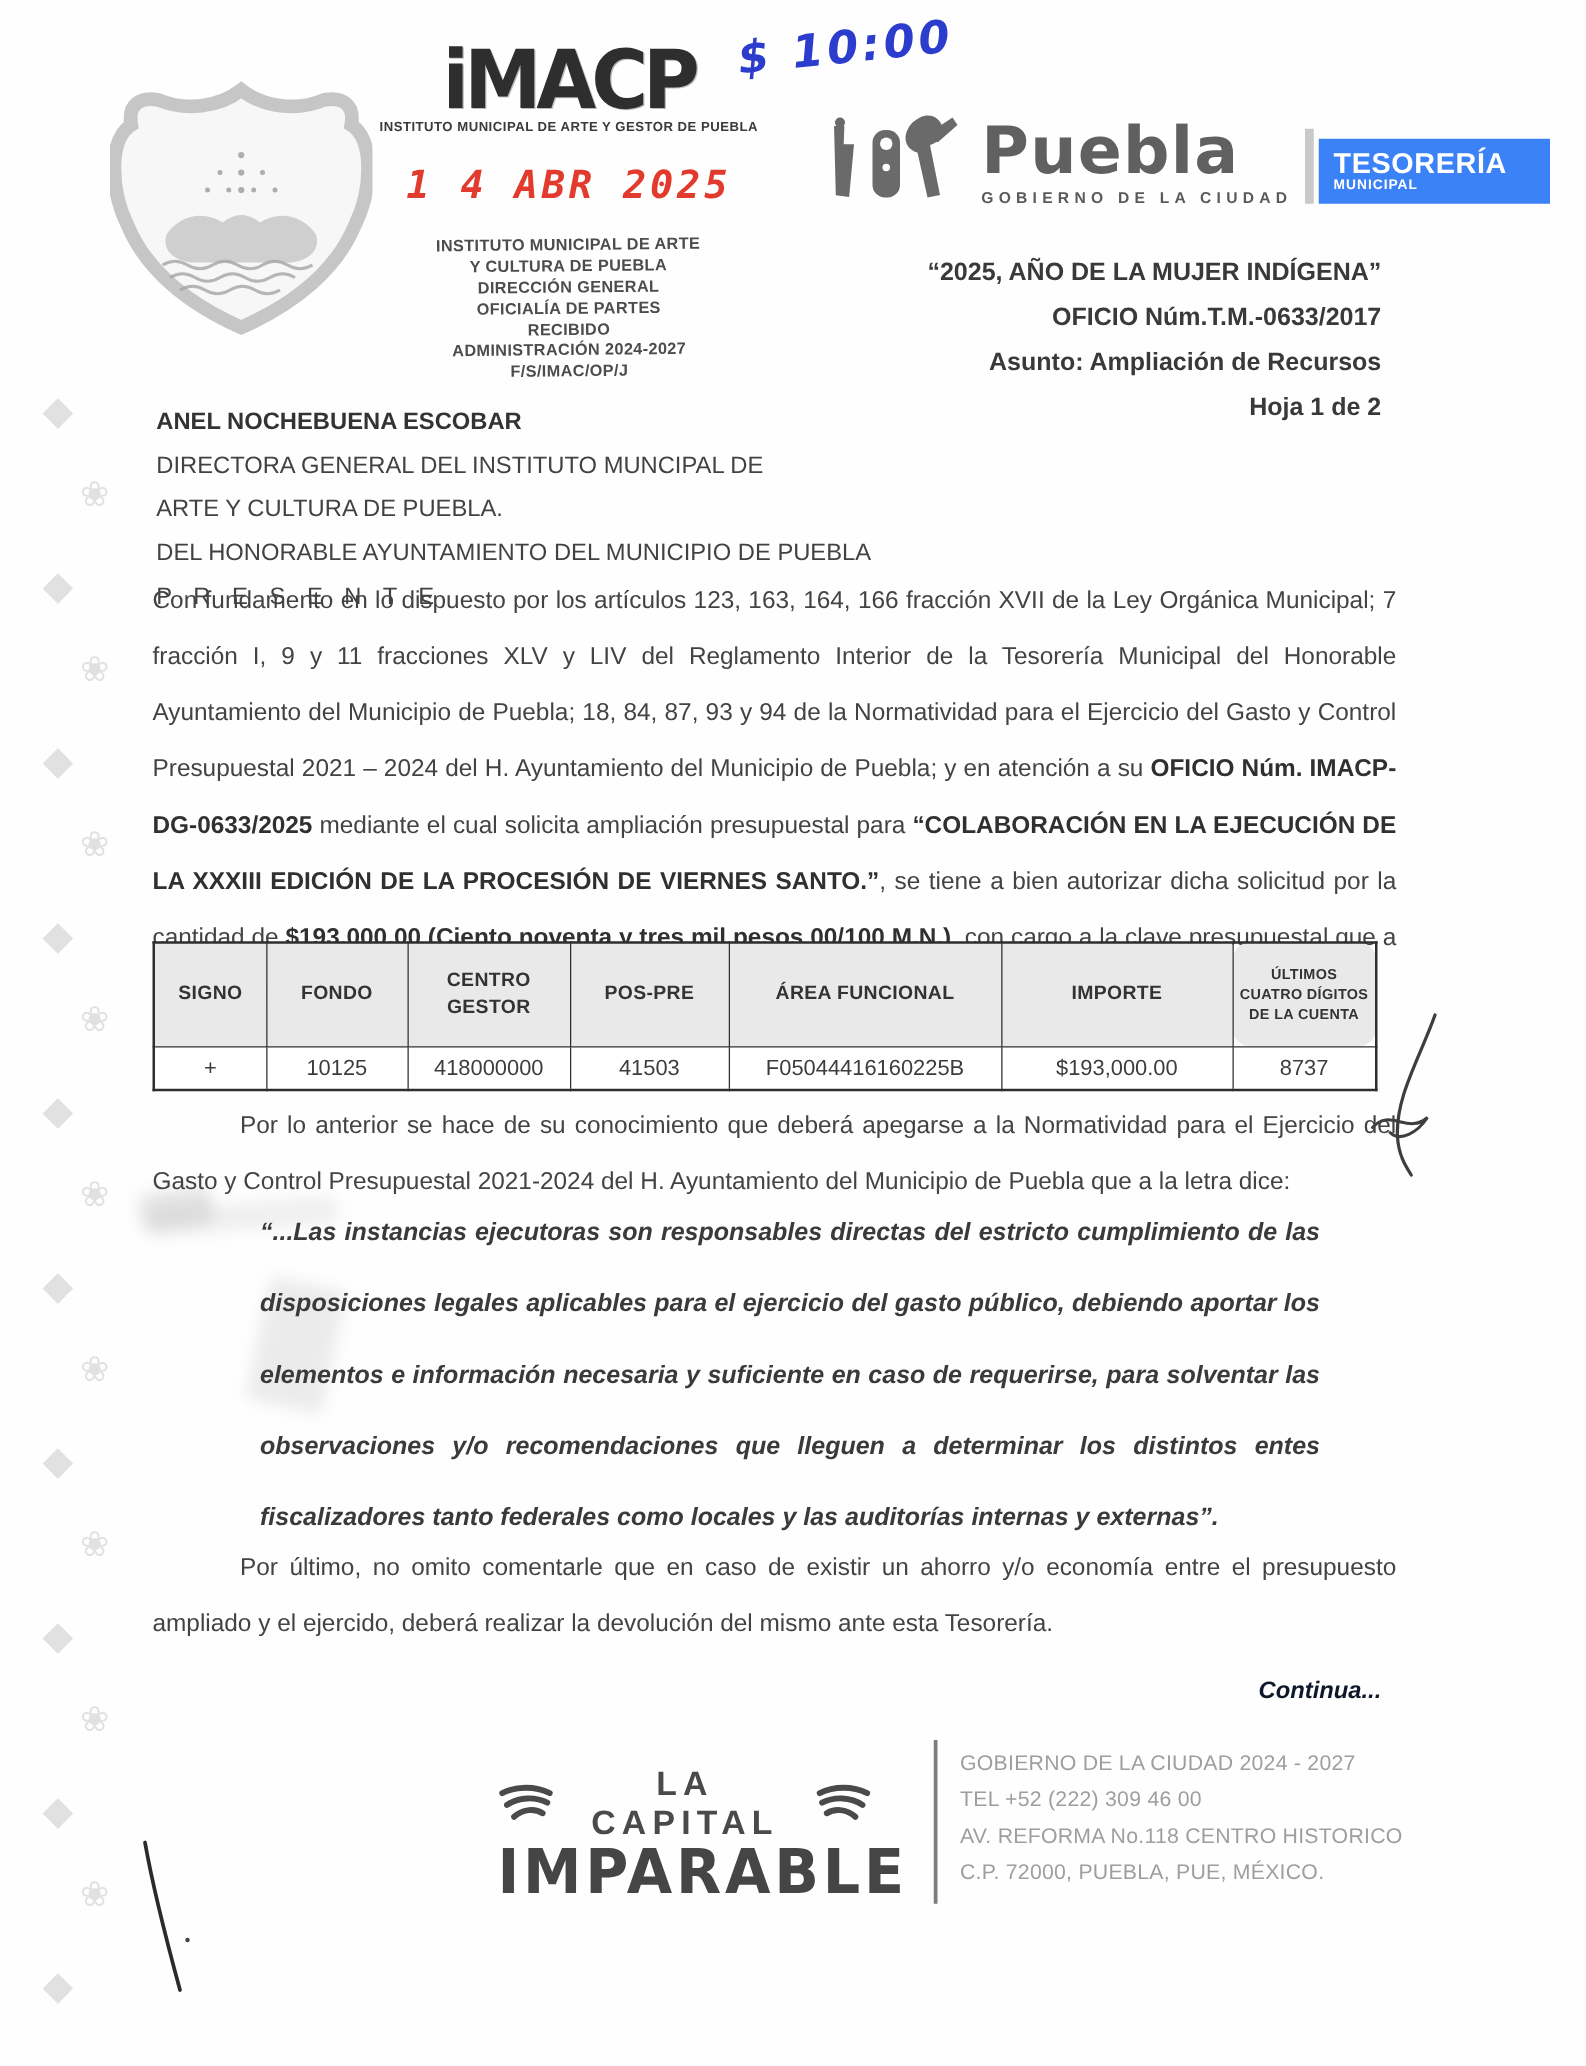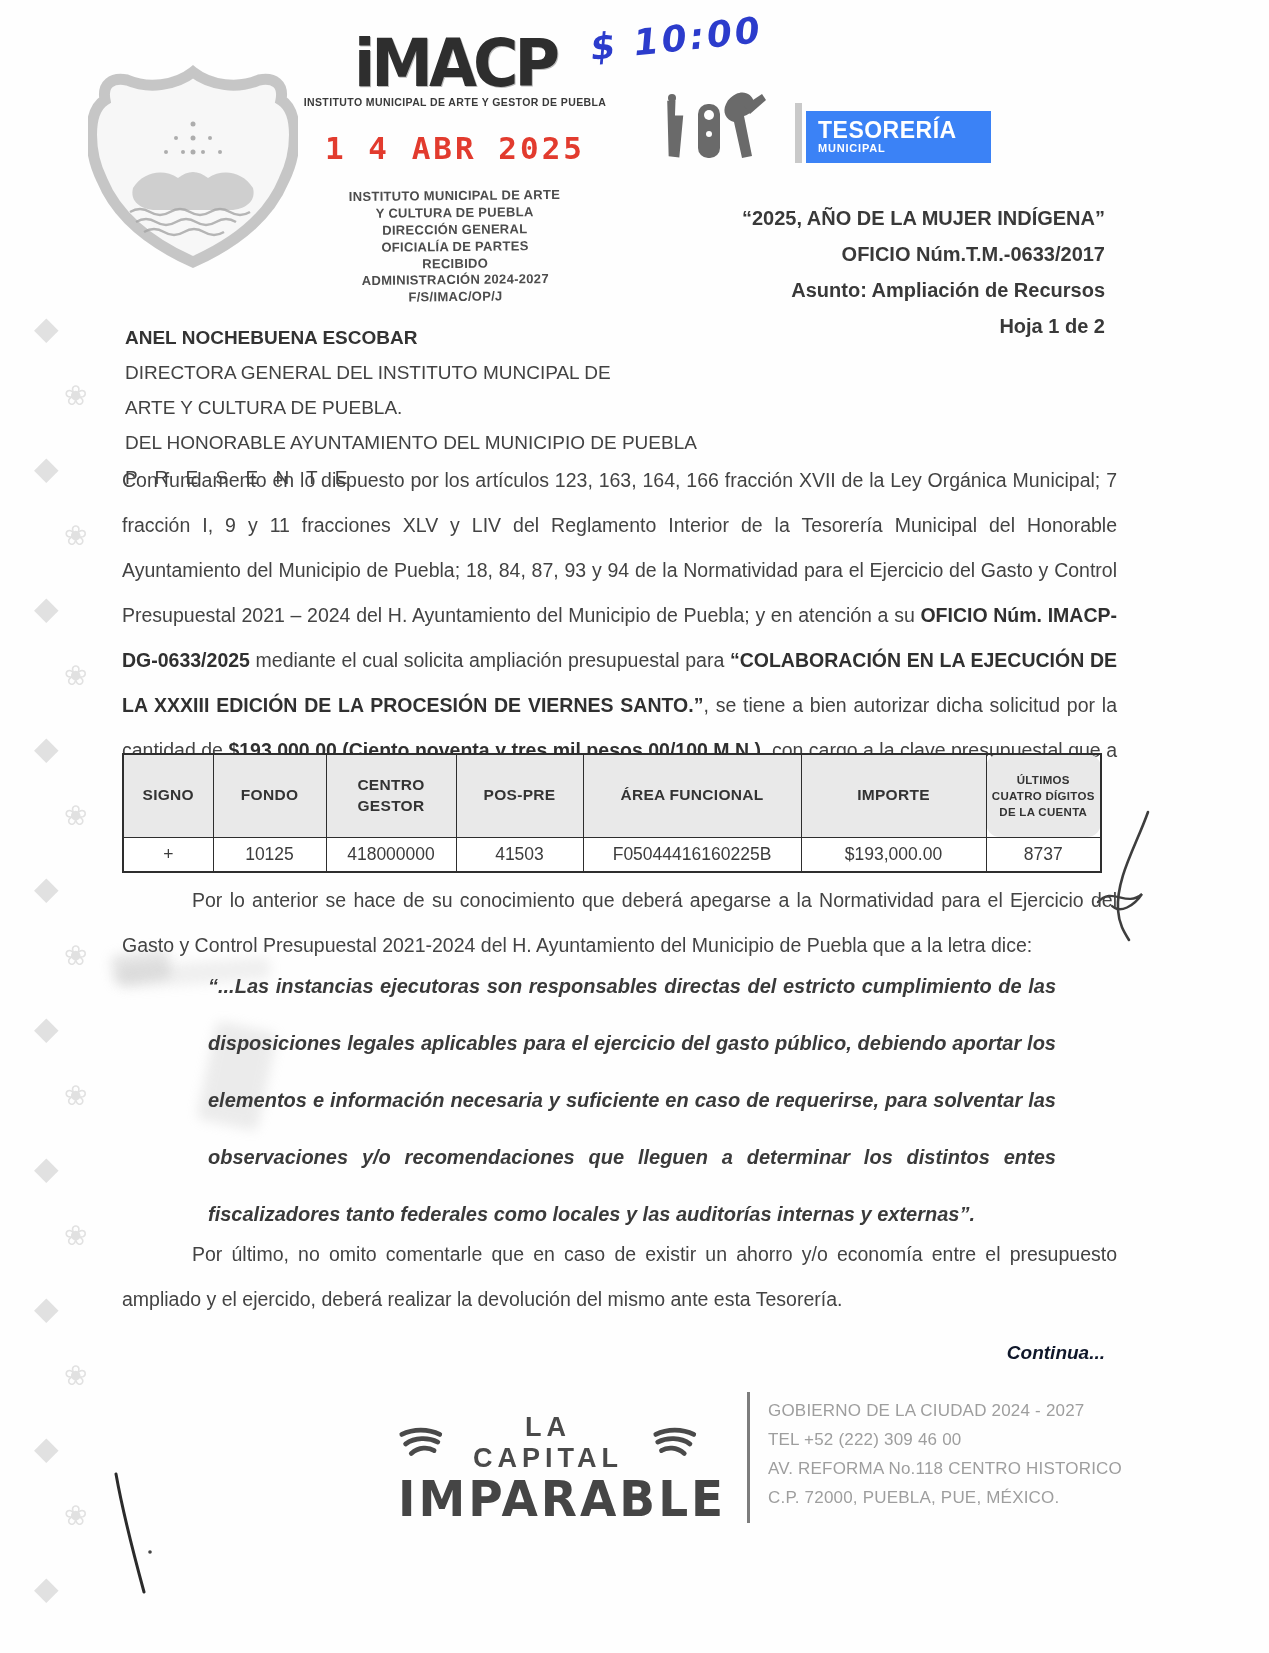--- a/index.html
+++ b/index.html
@@ -13,21 +13,21 @@
   .wm-item { display:block; height:70px; line-height:1; color:#dcdcdc; opacity:.85; }
   
   .crest { position:absolute; left:88px; top:60px; width:210px; height:220px; opacity:.8; }
   
   .imacp-block { position:absolute; left:300px; top:36px; width:310px; text-align:center; }
   .imacp-logo { font-family:"DejaVu Sans", sans-serif; font-weight:bold; font-size:62px;
     letter-spacing:-4px; color:#2e2e2e; line-height:.9; transform:scaleY(1.05);
     text-shadow:1px 1px 0 rgba(60,60,60,.35); }
   .imacp-sub { margin-top:4px; font-size:10.5px; font-weight:bold; color:#3a3a3a; letter-spacing:.4px; }
   .imacp-date { margin-top:22px; font-family:"DejaVu Sans Mono", monospace; font-weight:bold;
-    font-size:31px; color:#e23b2e; letter-spacing:3px; }
+    font-size:31px; color:#e23b2e; letter-spacing:3px;font-style:italic; }
   .imacp-stamp { margin-top:22px; font-size:13px; font-weight:bold; color:#4c4c4c;
     line-height:1.3; letter-spacing:.3px; transform:rotate(-.6deg); }
   
   .hand-time { position:absolute; left:590px; top:18px; font-family:"DejaVu Sans", sans-serif;
     font-style:italic; font-weight:bold; font-size:36px; color:#2c3ccc;
     transform:rotate(-6deg); letter-spacing:3px; }
   
   .puebla-logo { position:absolute; left:648px; top:82px; display:flex; align-items:center; }
   .puebla-icons { width:125px; height:95px; margin-right:12px; }
   .puebla-word { text-align:left; }
@@ -156,20 +156,24 @@
       <g fill="#6a6a6a">
         <path d="M14,72 L26,18 L34,20 L30,34 L38,36 L24,76 Z" transform="rotate(-14 26 46)"></path>
         <circle cx="24" cy="16" r="4"></circle>
         <rect x="50" y="22" width="22" height="54" rx="10"></rect>
         <circle cx="61" cy="33" r="5" fill="#fefefe"></circle>
         <circle cx="61" cy="52" r="3" fill="#fefefe"></circle>
         <path d="M88,12 C96,8 104,12 106,20 C108,28 102,32 96,34 L104,74 L94,76 L86,40 C78,38 74,30 78,22 C80,17 84,14 88,12 Z"></path>
         <path d="M96,24 l18,-12 4,6 -16,14 Z"></path>
       </g>
     </svg>
+    <div class="puebla-word">
+      <div class="puebla-name">Puebla</div>
+      <div class="puebla-gob">GOBIERNO DE LA CIUDAD</div>
+    </div>
     <div class="badge-gap"></div>
     <div class="tesoreria-badge">
       <div class="l1">TESORERÍA</div>
       <div class="l2">MUNICIPAL</div>
     </div>
   </div>
 
   <div class="office-block">
     <div>“2025, AÑO DE LA MUJER INDÍGENA”</div>
     <div>OFICIO Núm.T.M.-0633/2017</div>

